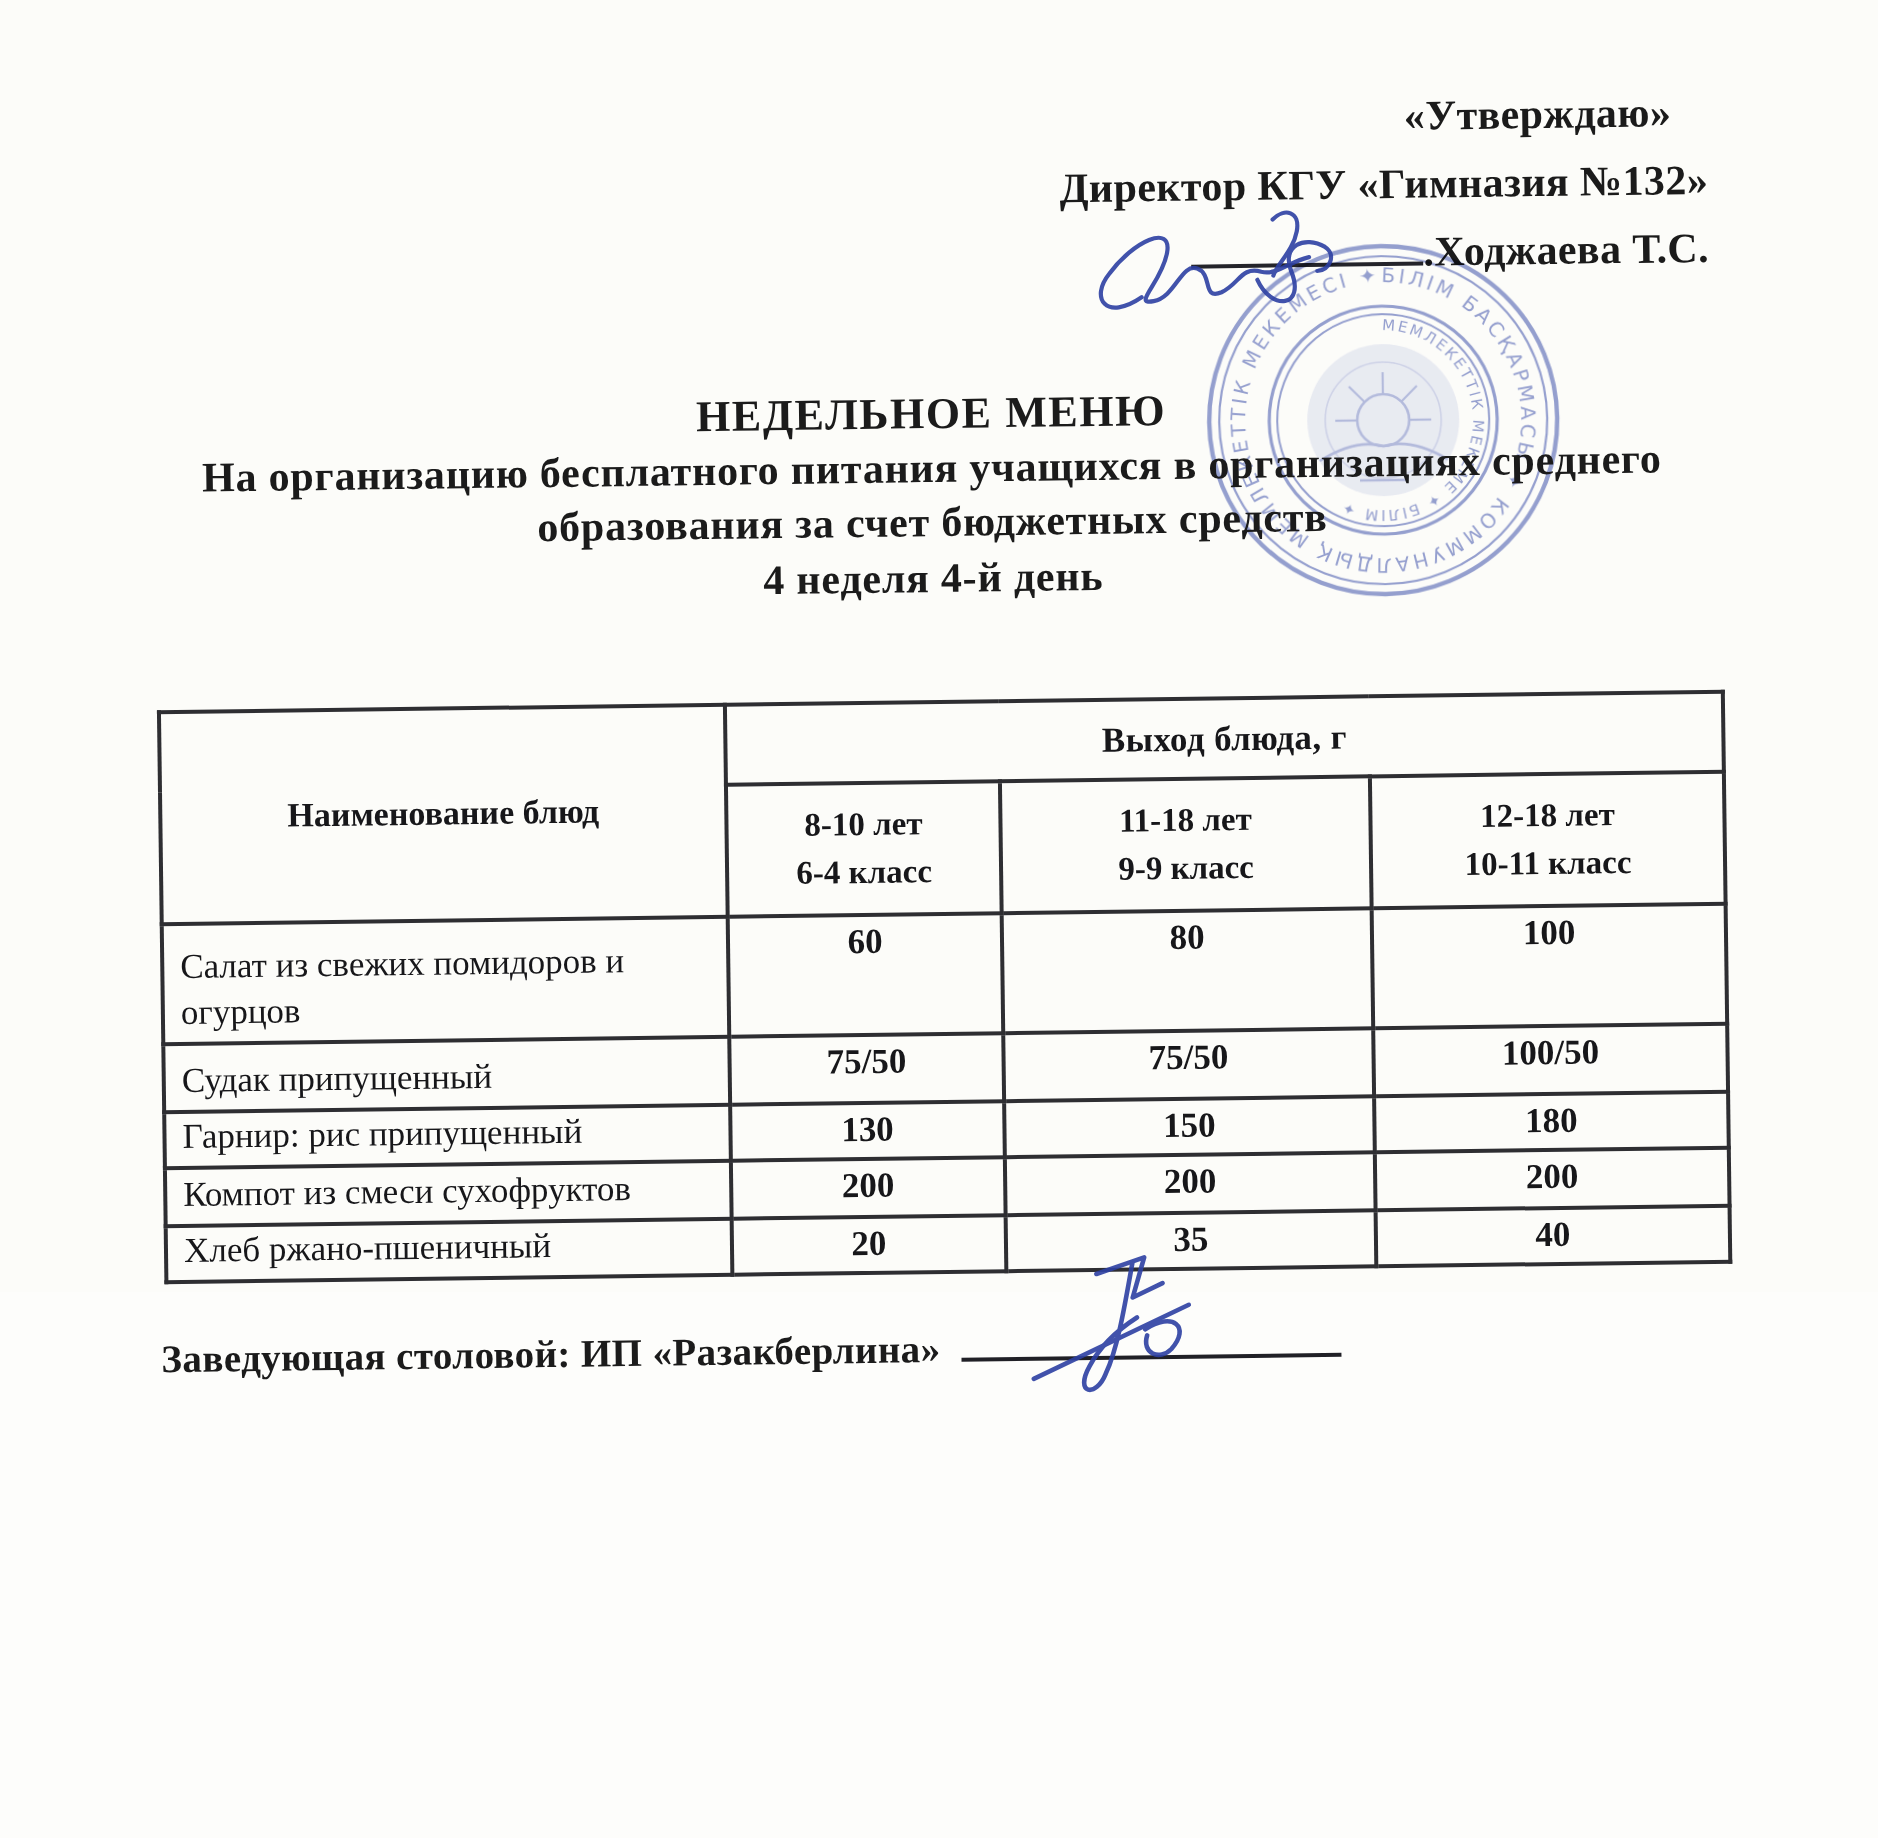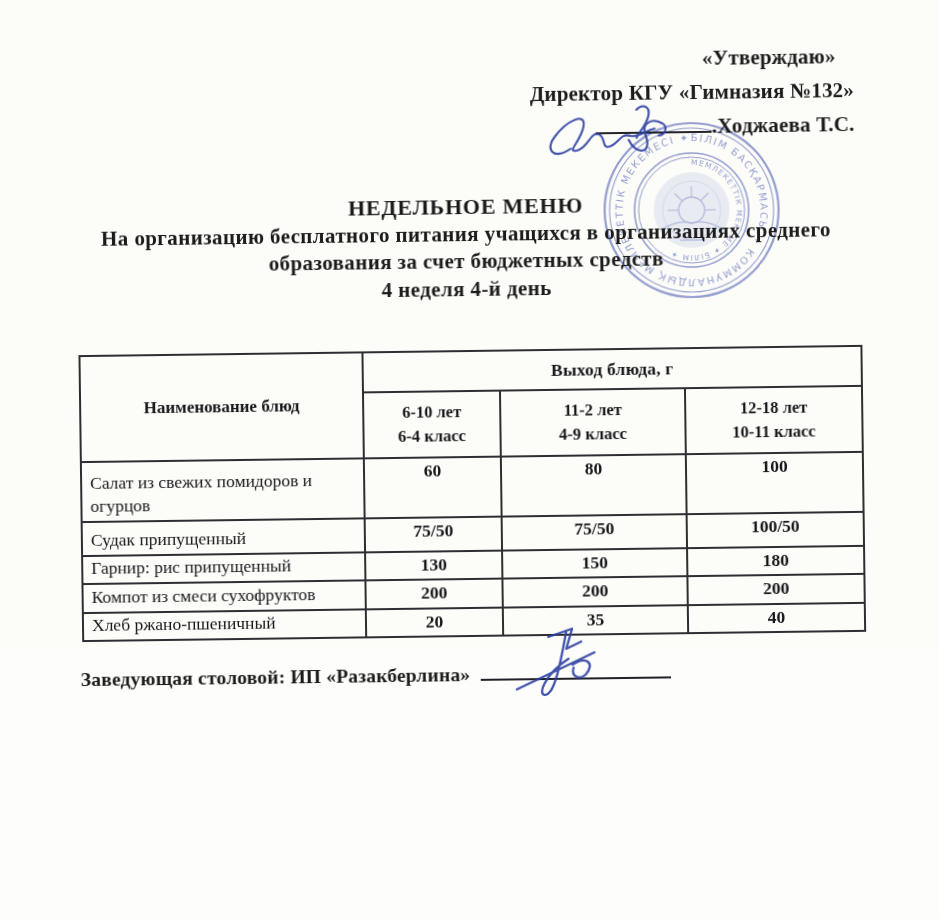--- a/index.html
+++ b/index.html
@@ -153,26 +153,26 @@
           <col class="c3">
           <col class="c4">
         </colgroup>
       <thead>
         <tr>
           <th class="th-dishes" rowspan="2">Наименование блюд</th>
           <th class="th-yield" colspan="3">Выход блюда, г</th>
         </tr>
         <tr>
           <th class="th-age">
-            <span>6-10 лет</span><br>
+            <span>8-10 лет</span><br>
             <span>6-4 класс</span>
           </th>
           <th class="th-age">
-            <span>11-2 лет</span><br>
-            <span>4-9 класс</span>
+            <span>11-18 лет</span><br>
+            <span>9-9 класс</span>
           </th>
           <th class="th-age">
             <span>12-18 лет</span><br>
             <span>10-11 класс</span>
           </th>
         </tr>
       </thead>
       <tbody>
         <tr>
           <td class="dish">Салат из свежих помидоров и огурцов</td>

